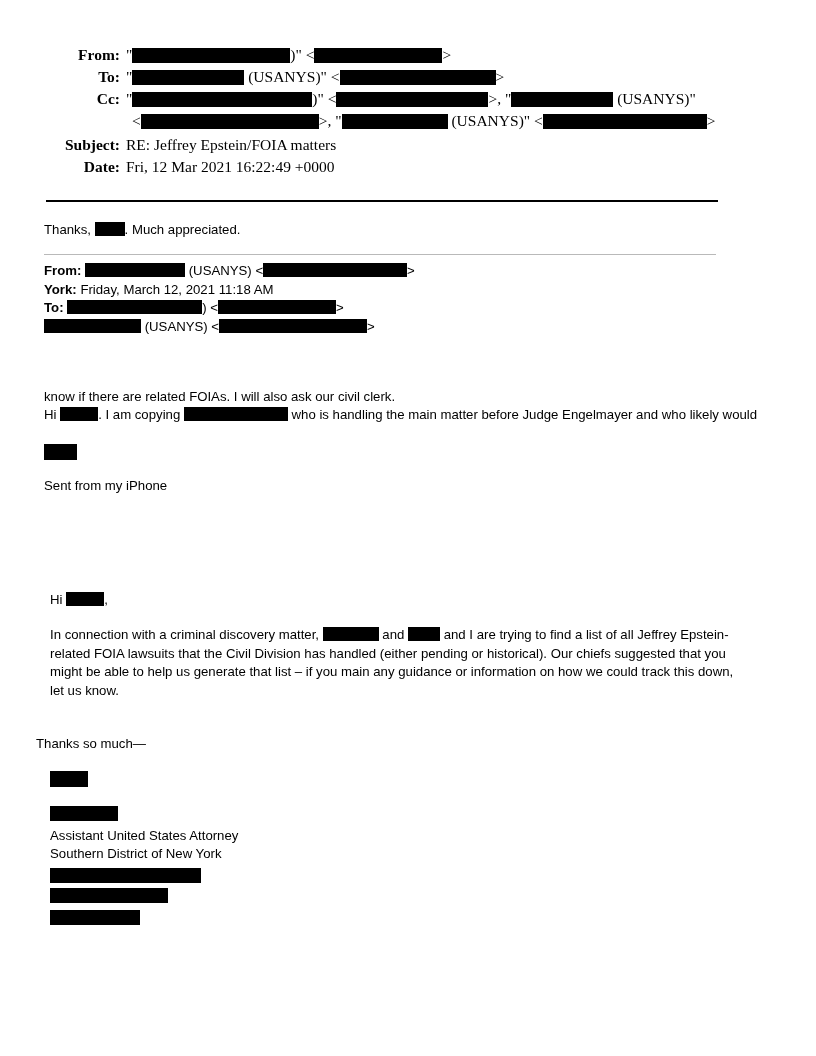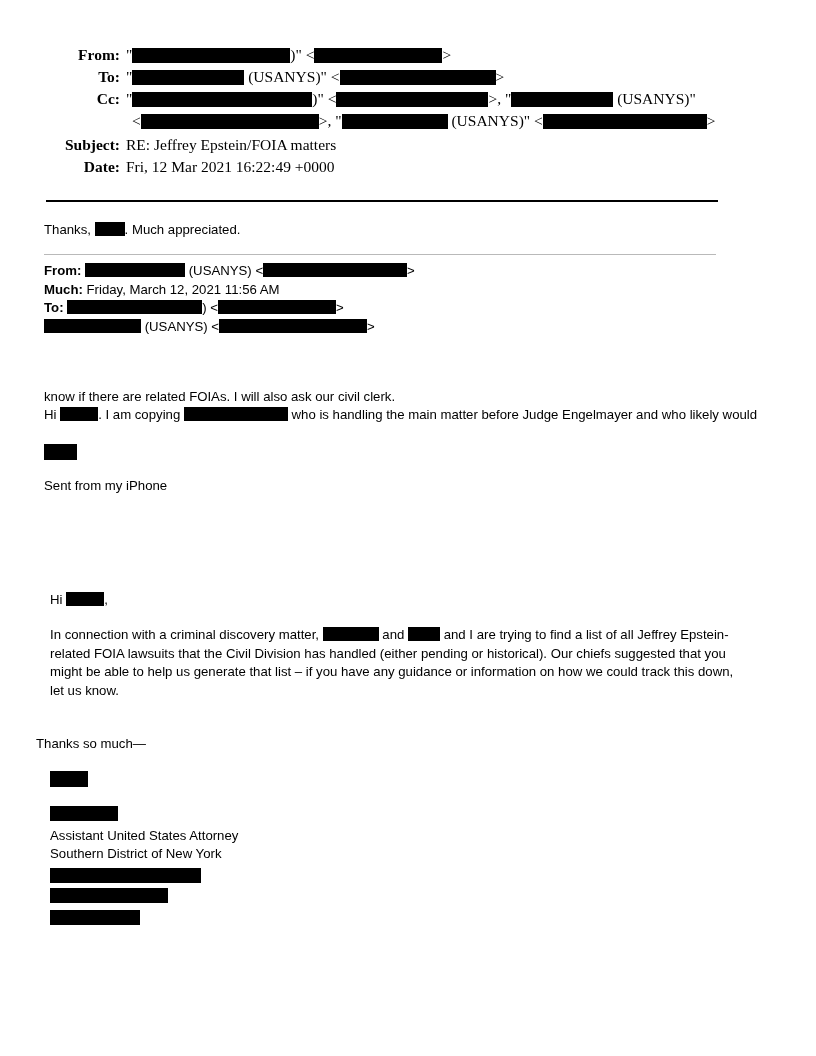--- a/index.html
+++ b/index.html
@@ -219,22 +219,22 @@
   <div class="thin-rule"></div>
 
   <div class="q2 body-txt">
     <div class="line">
       <b>From:</b>
       <span class="rd" style="width:100px"></span>
       <span>(USANYS) &lt;</span><span class="rd" style="width:144px"></span><span>&gt;</span>
     </div>
 
     <div class="line">
-      <b>Much:</b>
-      <span>Friday, March 12, 2021 11:56 AM</span>
+      <b>York:</b>
+      <span>Friday, March 12, 2021 11:18 AM</span>
     </div>
 
     <div class="line">
       <b>To:</b>
       <span class="rd" style="width:135px"></span><span>) &lt;</span><span class="rd" style="width:118px"></span><span>&gt;</span>
     </div>
 
 
     <div class="line">
       <span class="rd" style="width:97px"></span>
@@ -267,21 +267,21 @@
 
   <div class="para body-txt">
     <div>
       <span>In connection with a criminal discovery matter,</span>
       <span class="rd" style="width:56px"></span>
       <span>and</span>
       <span class="rd" style="width:32px"></span>
       <span>and I are trying to find a list of all Jeffrey Epstein-</span>
     </div>
     <div>related FOIA lawsuits that the Civil Division has handled (either pending or historical).  Our chiefs suggested that you</div>
-    <div>might be able to help us generate that list – if you have any guidance or information on how we could track this down,</div>
+    <div>might be able to help us generate that list – if you main any guidance or information on how we could track this down,</div>
     <div>let us know.</div>
   </div>
 
   <div class="thanksmuch body-txt">Thanks so much—</div>
 
   <div class="sig2">
     <span class="rd" style="width:38px;height:16px;"></span>
   </div>
 
   <div class="sigblock body-txt">

